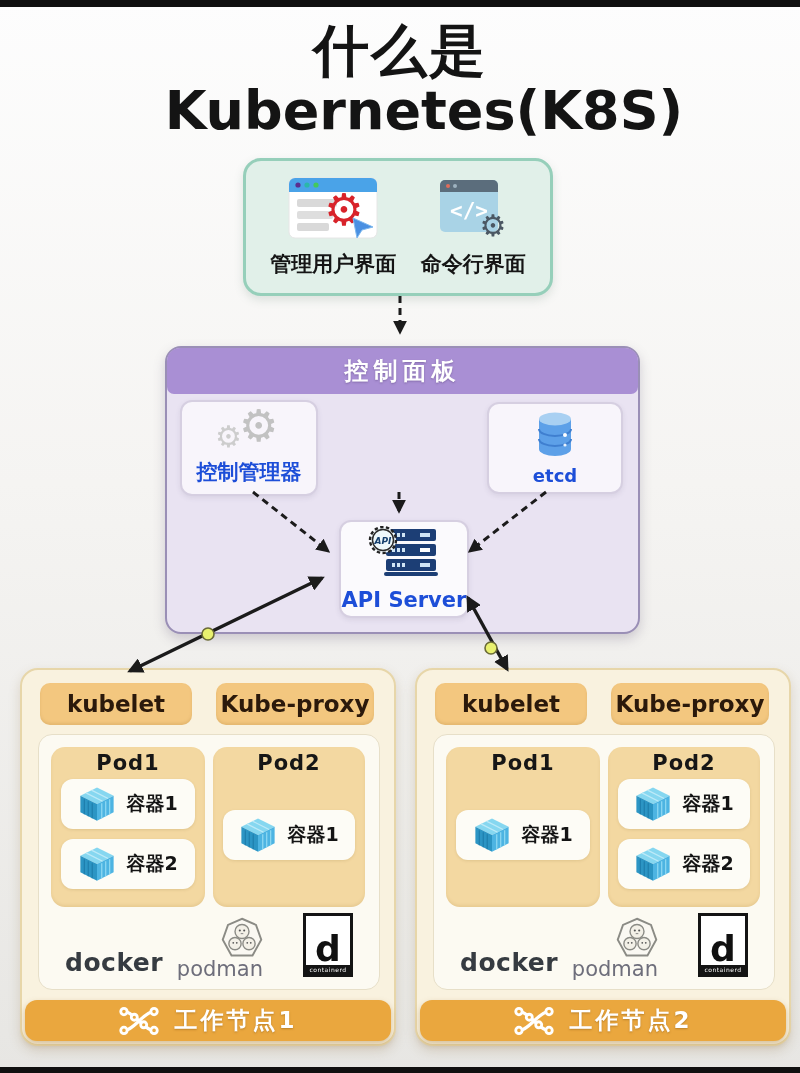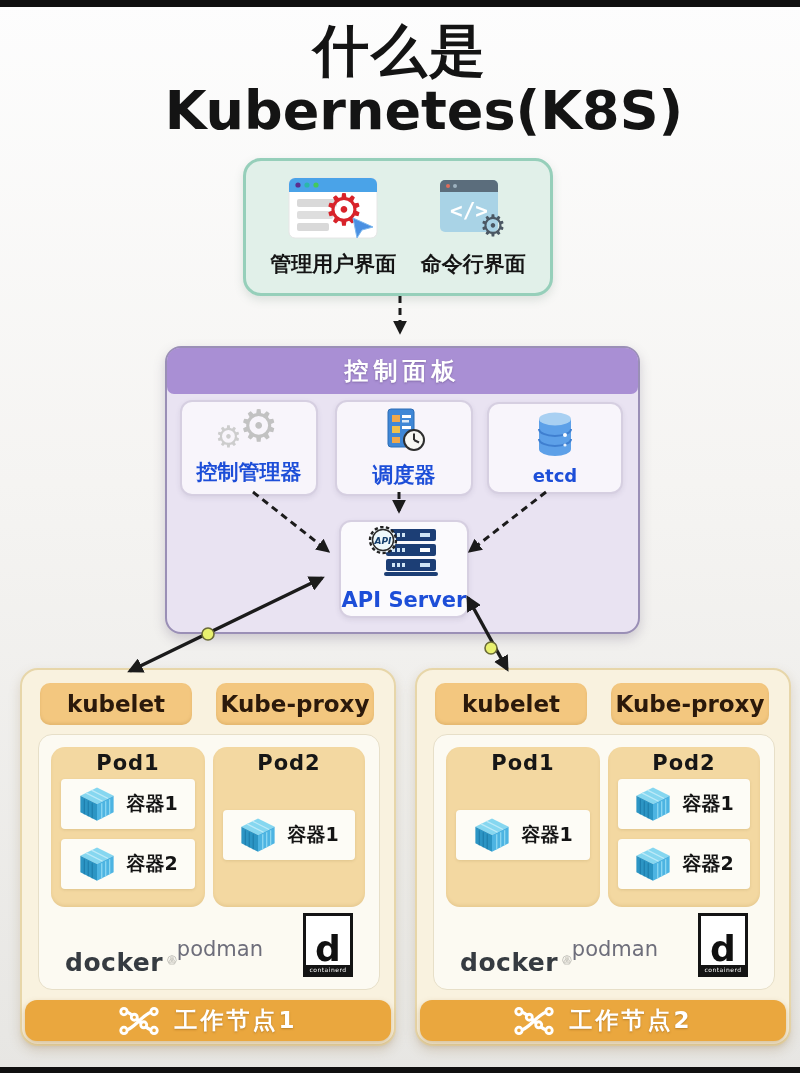--- a/index.html
+++ b/index.html
@@ -46,29 +46,29 @@
   .inner{position:absolute;left:16px;top:64px;width:340px;height:254px;background:#fcfaf2;
     border:1px solid #e7dfc8;border-radius:14px;}
   .pod{position:absolute;top:12px;width:154px;height:160px;background:#f3d8a1;border-radius:14px;
     display:flex;flex-direction:column;box-shadow:inset 0 -2px 3px rgba(170,130,60,.15);}
   .pod.p1{left:12px;}
   .pod.p2{left:174px;width:152px;justify-content:center;}
   .pod-name{height:32px;display:flex;align-items:center;justify-content:center;
     font-size:21px;font-weight:800;color:#161616;letter-spacing:1px;}
   .pod-body{flex:1;display:flex;flex-direction:column;gap:10px;padding:0 10px 10px 10px;}
   .pod-body.center{justify-content:center;padding-bottom:16px;}
-  .cbox{height:50px;background:#fdfcf6;border-radius:4px;display:flex;align-items:center;
+  .cbox{height:50px;background:#fdfcf6;border-radius:12px;display:flex;align-items:center;
     justify-content:center;gap:10px;box-shadow:0 1px 3px rgba(150,120,60,.2);}
   .cbox svg{width:38px;height:38px;flex:0 0 auto;}
   .cbox-label{font-size:19px;font-weight:800;color:#141414;white-space:nowrap;}
   .runtimes{position:absolute;left:0;bottom:6px;width:100%;height:72px;}
   .docker-word{position:absolute;left:26px;bottom:6px;font-size:25px;font-weight:700;
     color:#363b41;letter-spacing:.5px;}
   .podman-block{position:absolute;left:128px;bottom:2px;width:96px;display:flex;
-    flex-direction:row;align-items:flex-start;}
+    flex-direction:column;align-items:flex-end;}
   .podman-word{font-size:21px;color:#6e6e7b;margin-top:-2px;}
   .ctrd{position:absolute;right:26px;bottom:6px;width:44px;height:58px;border:3px solid #141414;
     background:#ffffff;display:flex;flex-direction:column;align-items:center;justify-content:flex-end;}
   .ctrd-d{font-size:36px;font-weight:800;color:#101010;line-height:.85;}
   .ctrd-t{background:#141414;color:#fff;font-size:6px;width:100%;text-align:center;
     padding:1px 0;letter-spacing:.5px;white-space:nowrap;overflow:hidden;}
   .nodebar{position:absolute;left:3px;right:3px;bottom:3px;height:41px;background:#eaa73e;
     border-radius:12px;display:flex;align-items:center;justify-content:center;gap:14px;
     box-shadow:0 3px 6px rgba(150,100,30,.35);}
   .nodebar svg{width:42px;height:32px;}
@@ -175,37 +175,20 @@
   <div class="panel-header">控制面板</div>
 
   <div class="card" style="left:13px;top:52px;width:134px;height:92px;">
     <div class="gears">
       <span class="gear-sm">⚙</span>
         <span class="gear-lg">⚙</span>
     </div>
     <span class="card-label">控制管理器</span>
   </div>
 
-  <div class="card" style="left:168px;top:52px;width:134px;height:92px;">
-    <span>
-      <svg width="46" height="46" viewBox="0 0 46 46">
-        <rect x="7" y="2" width="26" height="38" rx="3" fill="#3f87d6" stroke="#2d6cb4"></rect>
-        <rect x="11" y="8" width="8" height="7" fill="#f0a84a"></rect>
-        <rect x="21" y="8" width="9" height="3" fill="#ffffff"></rect>
-        <rect x="21" y="13" width="7" height="2.5" fill="#dce8f4"></rect>
-        <rect x="11" y="19" width="8" height="7" fill="#f0c04a"></rect>
-        <rect x="21" y="19" width="9" height="3" fill="#ffffff"></rect>
-        <rect x="11" y="30" width="8" height="6" fill="#f0a84a"></rect>
-        <circle cx="33" cy="33" r="10" fill="#f8f8f4" stroke="#2e2e2e" stroke-width="2"></circle>
-        <line x1="33" y1="33" x2="33" y2="26.5" stroke="#2e2e2e" stroke-width="2"></line>
-        <line x1="33" y1="33" x2="38" y2="35.5" stroke="#2e2e2e" stroke-width="2"></line>
-      </svg>
-    </span>
-    <span class="card-label">调度器</span>
-  </div>
 
   <div class="card" style="left:320px;top:54px;width:132px;height:88px;">
     <span>
       <svg width="42" height="46" viewBox="0 0 40 46">
         <path d="M4,8 v30 a16,7 0 0 0 32,0 v-30 z" fill="#5da0e8"></path>
         <ellipse cx="20" cy="8" rx="16" ry="6.5" fill="#a9d0f2"></ellipse>
         <path d="M4,18 a16,7 0 0 0 32,0" fill="none" stroke="#3f7fd0" stroke-width="2"></path>
         <path d="M4,28 a16,7 0 0 0 32,0" fill="none" stroke="#3f7fd0" stroke-width="2"></path>
         <circle cx="30" cy="24" r="2" fill="#ffffff"></circle>
         <circle cx="30" cy="34" r="1.6" fill="#e8f2fc"></circle>

